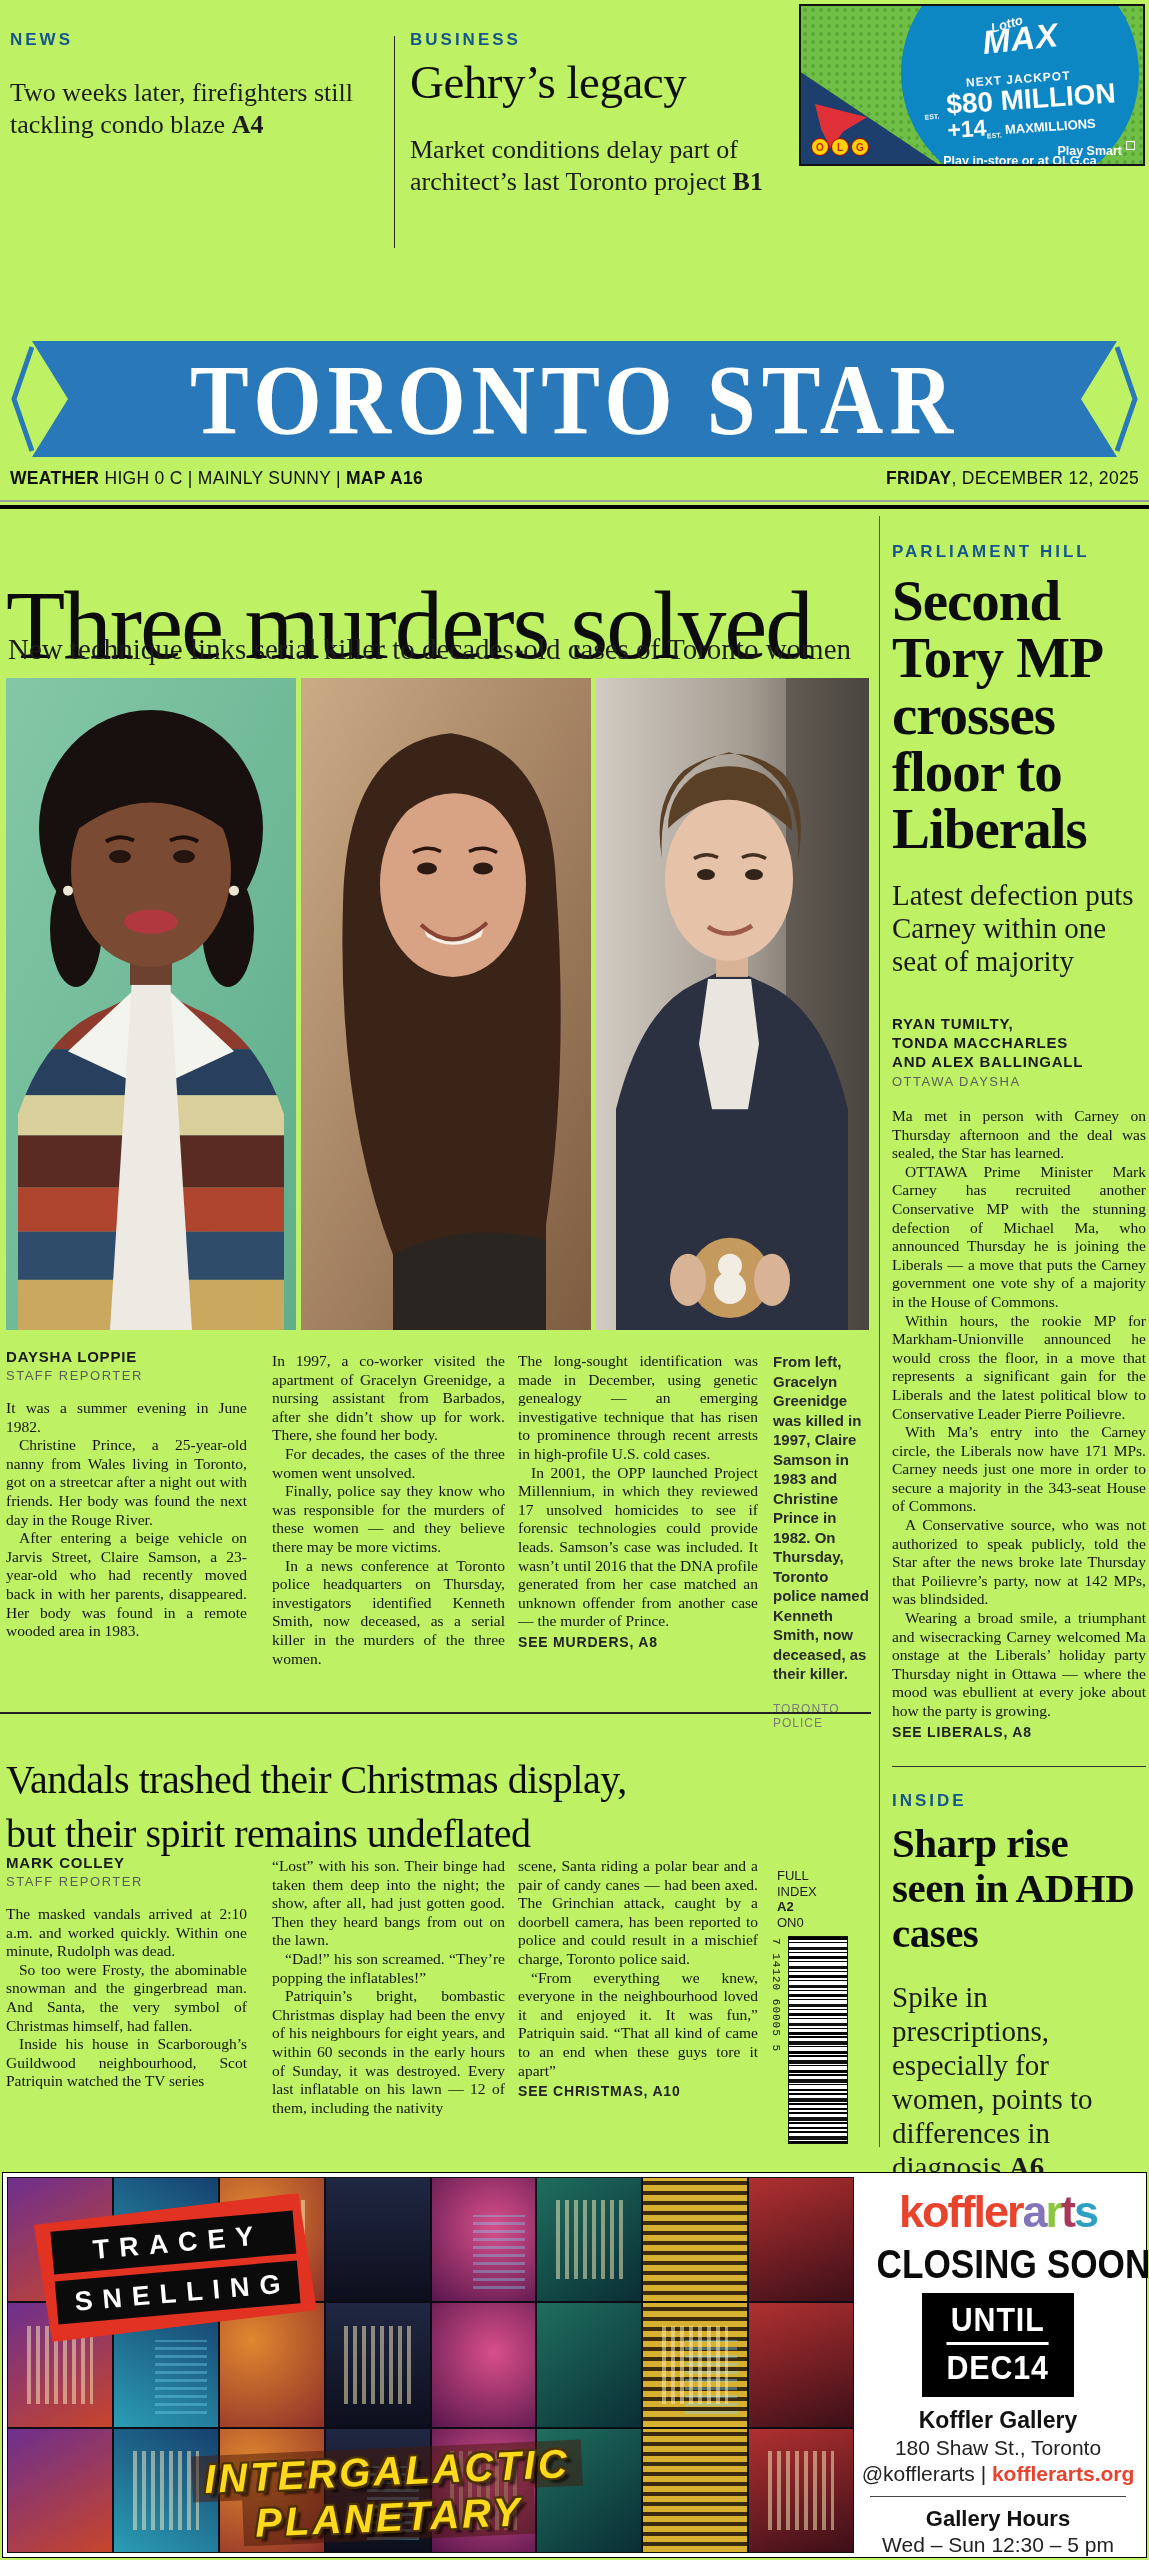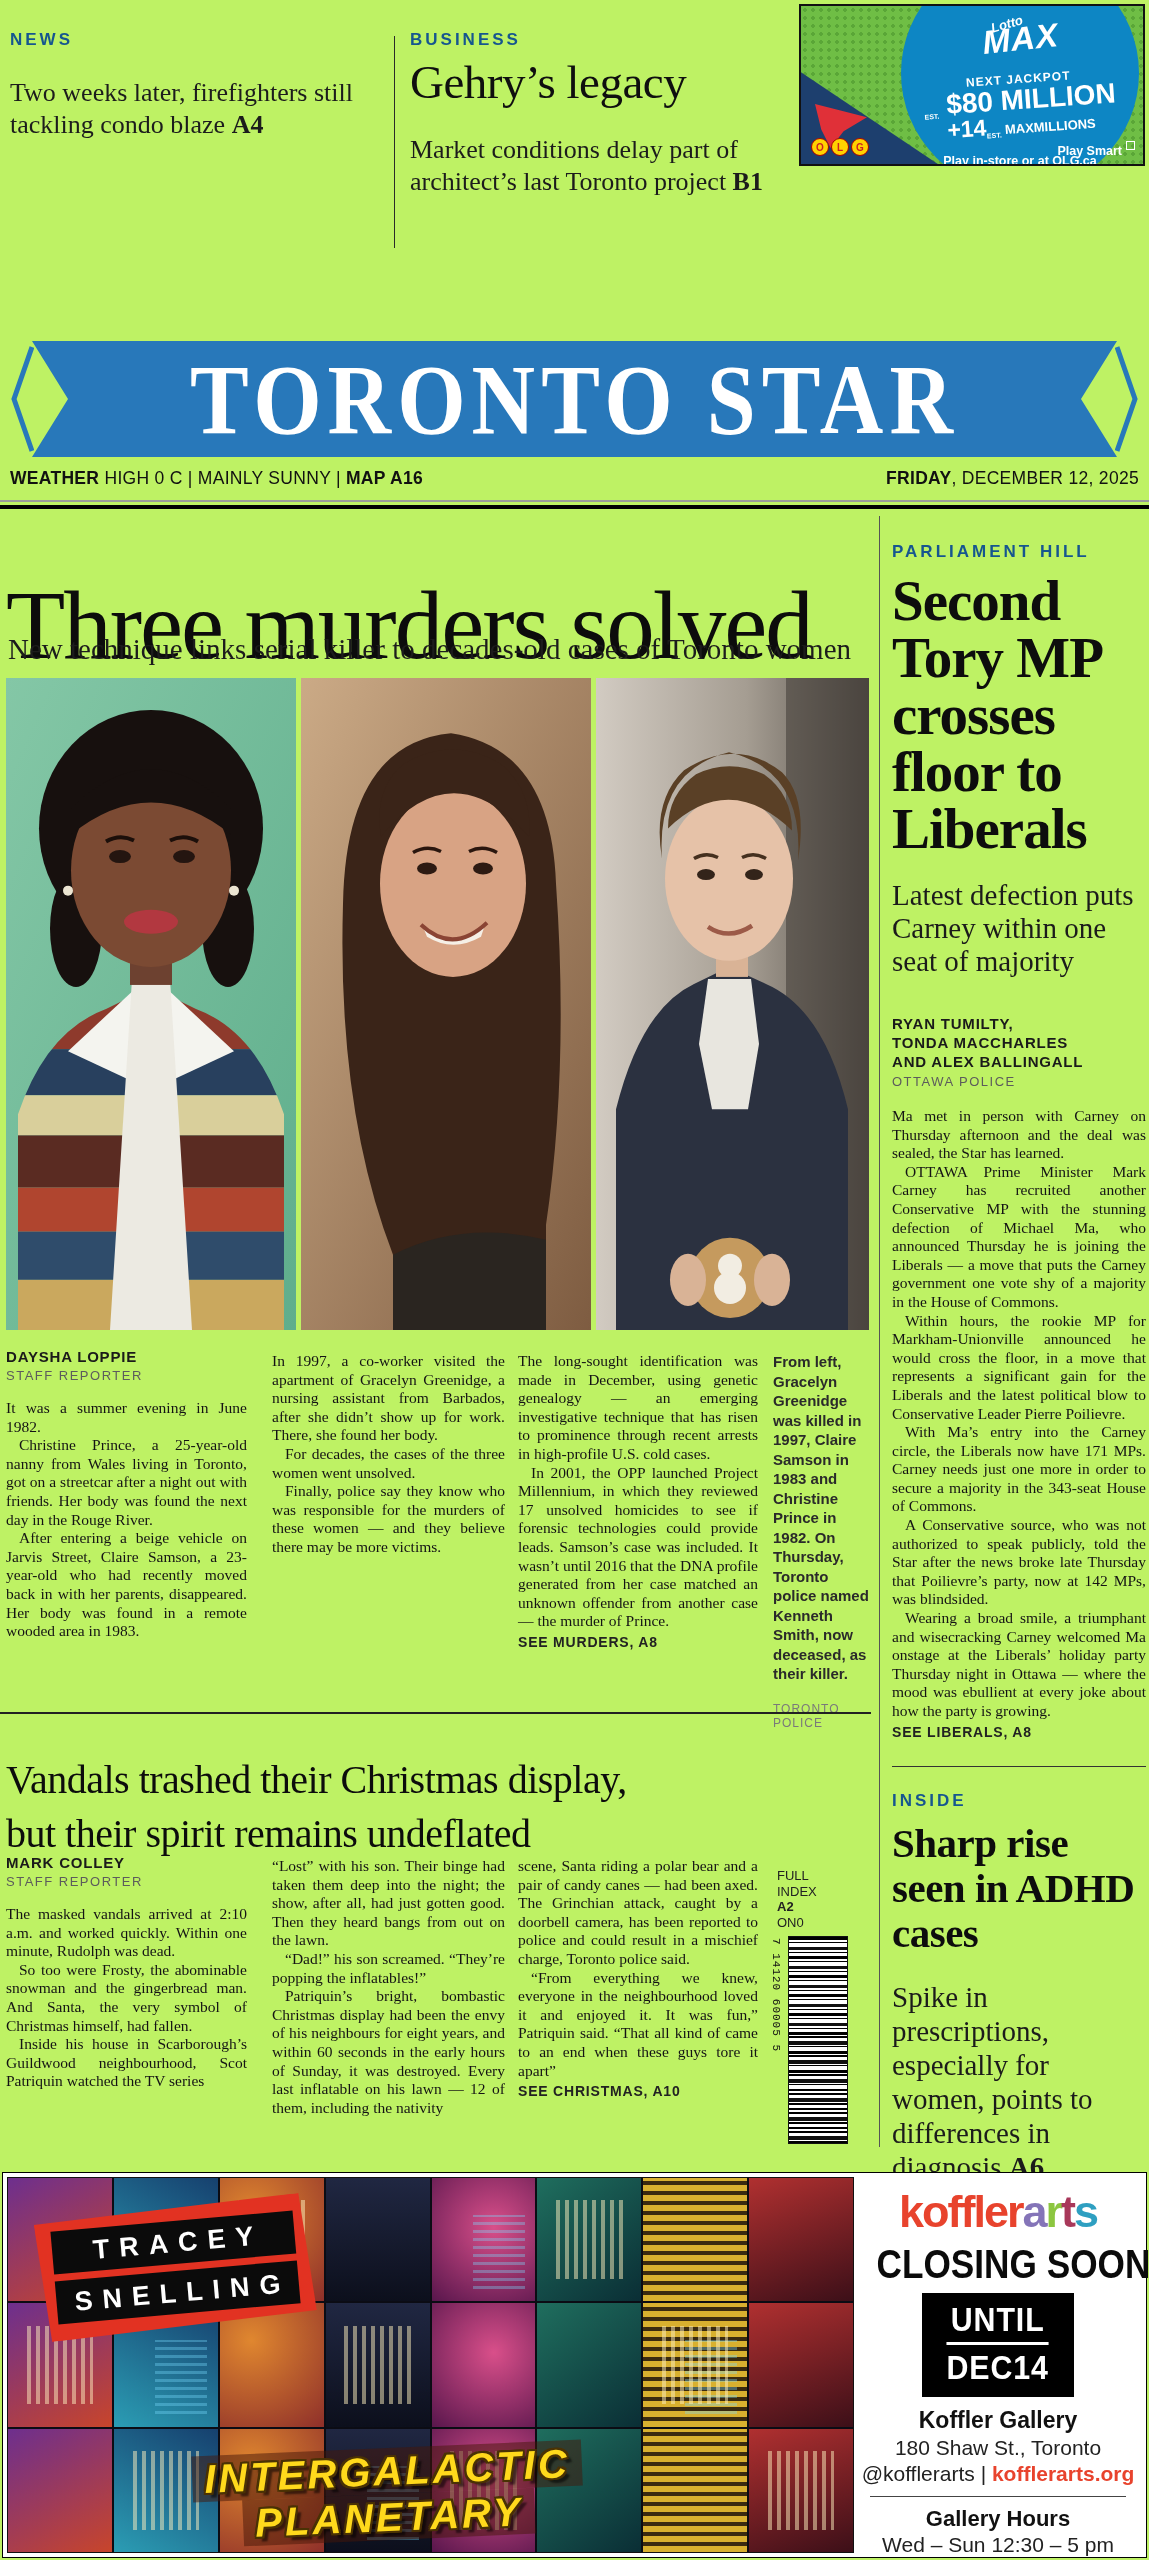--- a/index.html
+++ b/index.html
@@ -328,20 +328,21 @@
     <div class="bodycopy">
       <p>It was a summer evening in June 1982.</p>
       <p>Christine Prince, a 25-year-old nanny from Wales living in Toronto, got on a streetcar after a night out with friends. Her body was found the next day in the Rouge River.</p>
       <p>After entering a beige vehicle on Jarvis Street, Claire Samson, a 23-year-old who had recently moved back in with her parents, disappeared. Her body was found in a remote wooded area in 1983.</p>
     </div>
   </div>
   <div class="lcol2 bodycopy">
     <p>In 1997, a co-worker visited the apartment of Gracelyn Greenidge, a nursing assistant from Barbados, after she didn’t show up for work. There, she found her body.</p>
     <p>For decades, the cases of the three women went unsolved.</p>
     <p>Finally, police say they know who was responsible for the murders of these women — and they believe there may be more victims.</p>
+    <p>In a news conference at Toronto police headquarters on Thursday, investigators identified Kenneth Smith, now deceased, as a serial killer in the murders of the three women.</p>
   </div>
   <div class="lcol3">
     <div class="bodycopy">
       <p>The long-sought identification was made in December, using genetic genealogy — an emerging investigative technique that has risen to prominence through recent arrests in high-profile U.S. cold cases.</p>
       <p>In 2001, the OPP launched Project Millennium, in which they reviewed 17 unsolved homicides to see if forensic technologies could provide leads. Samson’s case was included. It wasn’t until 2016 that the DNA profile generated from her case matched an unknown offender from another case — the murder of Prince.</p>
     </div>
     <div class="see-ref">SEE MURDERS, A8</div>
   </div>
   <div class="lcol4">
     <div class="caption">From left, Gracelyn Greenidge was killed in 1997, Claire Samson in 1983 and Christine Prince in 1982. On Thursday, Toronto police named Kenneth Smith, now deceased, as their killer.</div>
@@ -352,21 +353,21 @@
 
   <div class="rail-vrule"></div>
   <aside class="rail">
     <div class="kicker">PARLIAMENT HILL</div>
     <h2 class="rail-head">Second Tory MP crosses floor to Liberals</h2>
     <div class="rail-dek">Latest defection puts Carney within one seat of majority</div>
     <div class="rail-byline">
       <span class="byline-name">RYAN TUMILTY,</span>
       <span class="byline-name">TONDA MACCHARLES</span>
       <span class="byline-name">AND ALEX BALLINGALL</span>
-      <div class="byline-role">OTTAWA POLICE</div>
+      <div class="byline-role">OTTAWA DAYSHA</div>
     </div>
     <div class="bodycopy">
       <p>Ma met in person with Carney on Thursday afternoon and the deal was sealed, the Star has learned.</p>
       <p>OTTAWA  Prime Minister Mark Carney has recruited another Conservative MP with the stunning defection of Michael Ma, who announced Thursday he is joining the Liberals — a move that puts the Carney government one vote shy of a majority in the House of Commons.</p>
       <p>Within hours, the rookie MP for Markham-Unionville announced he would cross the floor, in a move that represents a significant gain for the Liberals and the latest political blow to Conservative Leader Pierre Poilievre.</p>
       <p>With Ma’s entry into the Carney circle, the Liberals now have 171 MPs. Carney needs just one more in order to secure a majority in the 343-seat House of Commons.</p>
       <p>A Conservative source, who was not authorized to speak publicly, told the Star after the news broke late Thursday that Poilievre’s party, now at 142 MPs, was blindsided.</p>
       <p>Wearing a broad smile, a triumphant and wisecracking Carney welcomed Ma onstage at the Liberals’ holiday party Thursday night in Ottawa — where the mood was ebullient at every joke about how the party is growing.</p>
     </div>
     <div class="see-ref">SEE LIBERALS, A8</div>

